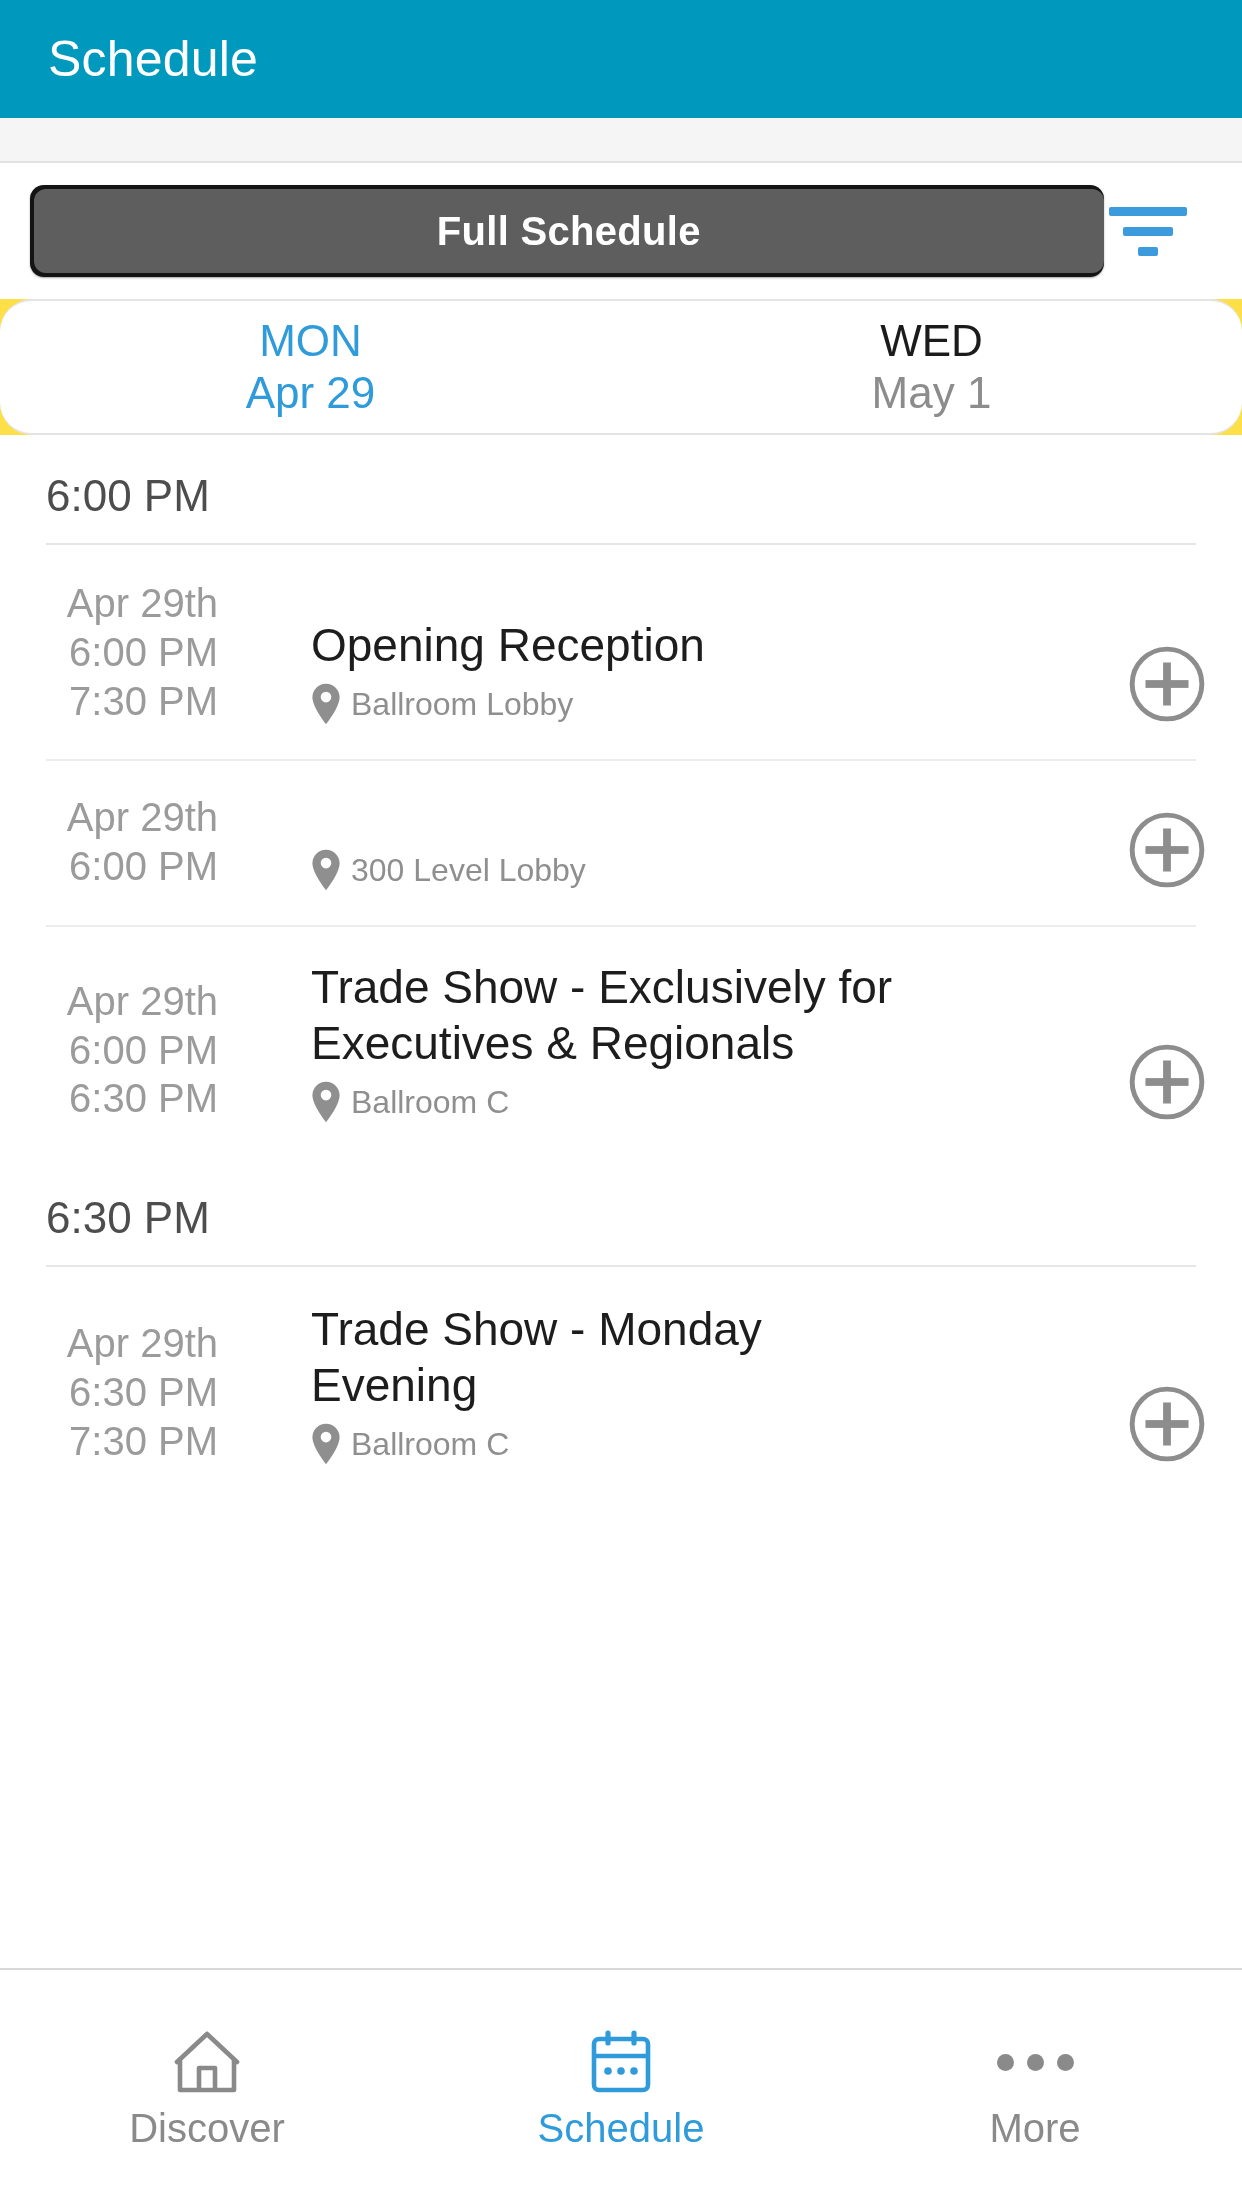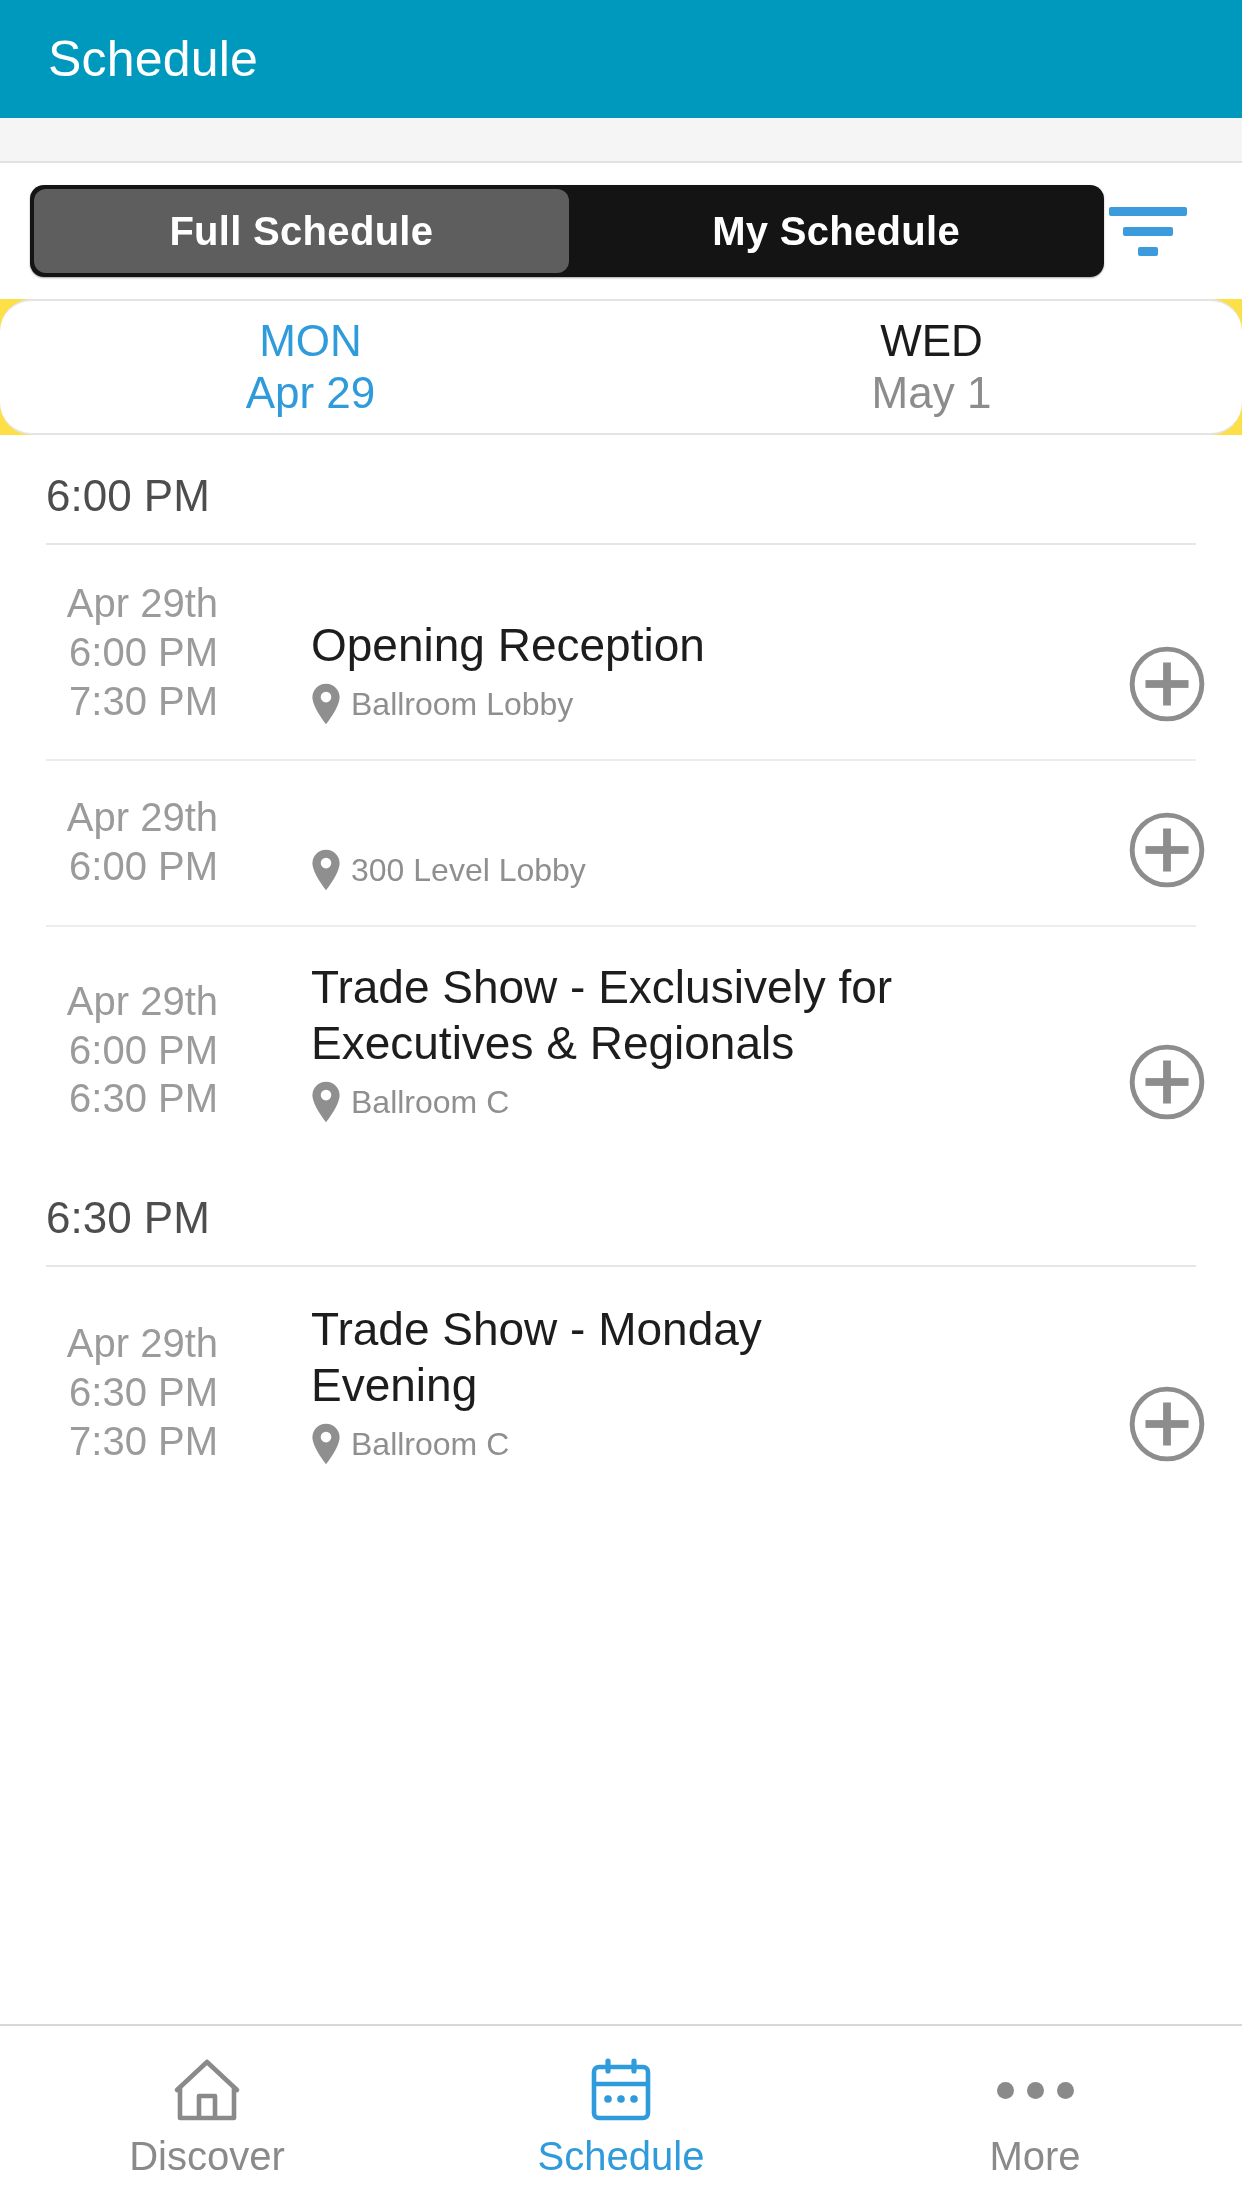--- a/index.html
+++ b/index.html
@@ -110,21 +110,21 @@
   }
   .pin { flex:0 0 auto; display:block; }
   .ev-action {
     width:150px; flex:0 0 150px;
     display:flex; align-items:center; justify-content:center;
   }
   .plus-btn { display:block; }
 
   
   .tabbar {
-    height:184px; flex:0 0 auto;
+    height:240px; flex:0 0 auto;
     border-top:2px solid #d8d8d8; background:#ffffff;
     display:flex; align-items:center;
   }
   .tab {
     flex:1 1 33.33%; display:flex; flex-direction:column;
     align-items:center; justify-content:center; gap:14px;
   }
   .tab-label { font-size:40px; color:#8a8a8a; line-height:1; }
   .tab.active .tab-label { color:#2f9bda; }
   .dots { display:flex; gap:13px; align-items:center; height:64px; }
@@ -137,23 +137,20 @@
 
   <div class="app-header">
     <div class="app-title">Schedule</div>
   </div>
   <div class="sub-strip"></div>
 
   <div class="seg-row">
     <div class="segmented">
       <div class="seg active">
         <span>Full Schedule</span>
-      </div>
-      <div class="seg">
-        <span>My Schedule</span>
       </div>
     </div>
     <div class="filter-icon">
       <i></i>
       <i></i>
       <i></i>
     </div>
   </div>
 
   <div class="day-tabs">

